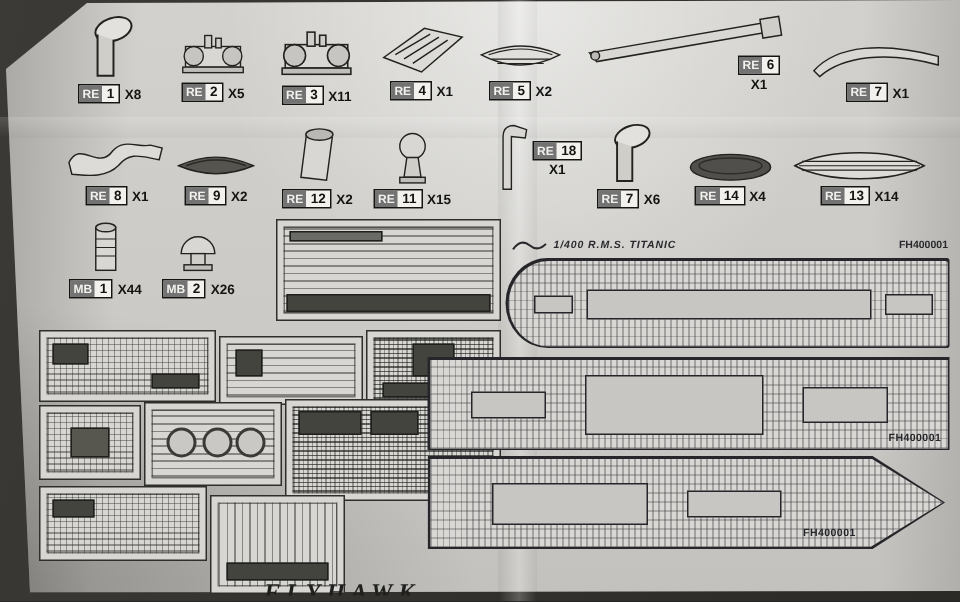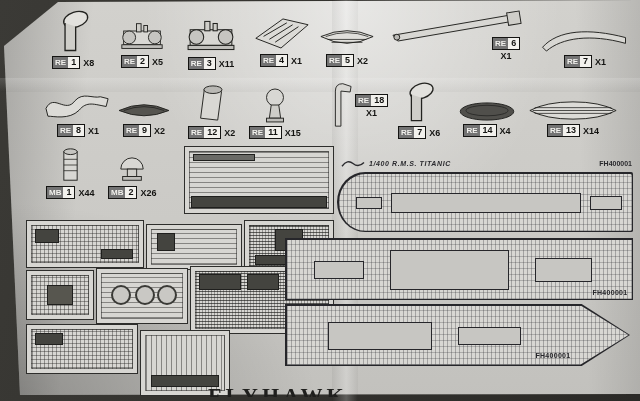--- a/index.html
+++ b/index.html
@@ -51,22 +51,22 @@
   .point-r,.point-r .plan-inner{clip-path:polygon(0 0,86% 0,100% 50%,86% 100%,0 100%);}
   .house{position:absolute;background:#c7c6c2;border:1px solid #26262a;}
   .plan-label{position:absolute;font-size:7px;font-weight:bold;color:#26262a;letter-spacing:.3px;}
 
   .caption-row{position:absolute;left:340px;top:157px;width:292px;height:13px;display:flex;align-items:center;}
   .caption-text{font-size:7px;font-style:italic;font-weight:bold;letter-spacing:.6px;color:#2a2a2e;margin-left:3px;flex:1;}
   .caption-kit{font-size:7px;font-weight:bold;color:#2a2a2e;}
 
   .web{position:absolute;left:428px;top:375px;font-family:"Liberation Mono",monospace;
        font-size:9.5px;font-weight:bold;color:#1d1d1b;letter-spacing:-0.3px;}
-  .bottom-logo{position:absolute;left:208px;top:385px;width:246px;height:12px;overflow:hidden;
-       font-family:"Liberation Serif",serif;font-weight:bold;font-size:22px;
+  .bottom-logo{position:absolute;left:176px;top:385px;width:246px;height:12px;overflow:hidden;
+       font-family:"Liberation Serif",serif;font-style:italic;font-weight:bold;font-size:16px;
        line-height:22px;color:#1f1f1d;letter-spacing:4px;}
 </style>
 </head>
 <body>
 
 <svg width="0" height="0" style="position:absolute" aria-hidden="true">
   <defs>
     <symbol id="s-vent" viewBox="0 0 40 52">
       <ellipse cx="23" cy="13" rx="14" ry="8.5" transform="rotate(-18 23 13)" fill="#e2e1dd" stroke="#22221f" stroke-width="1.5"></ellipse>
       <path d="M11 17 L11 48 L23 48 L23 21" fill="#cfcec9" stroke="#22221f" stroke-width="1.5"></path>

